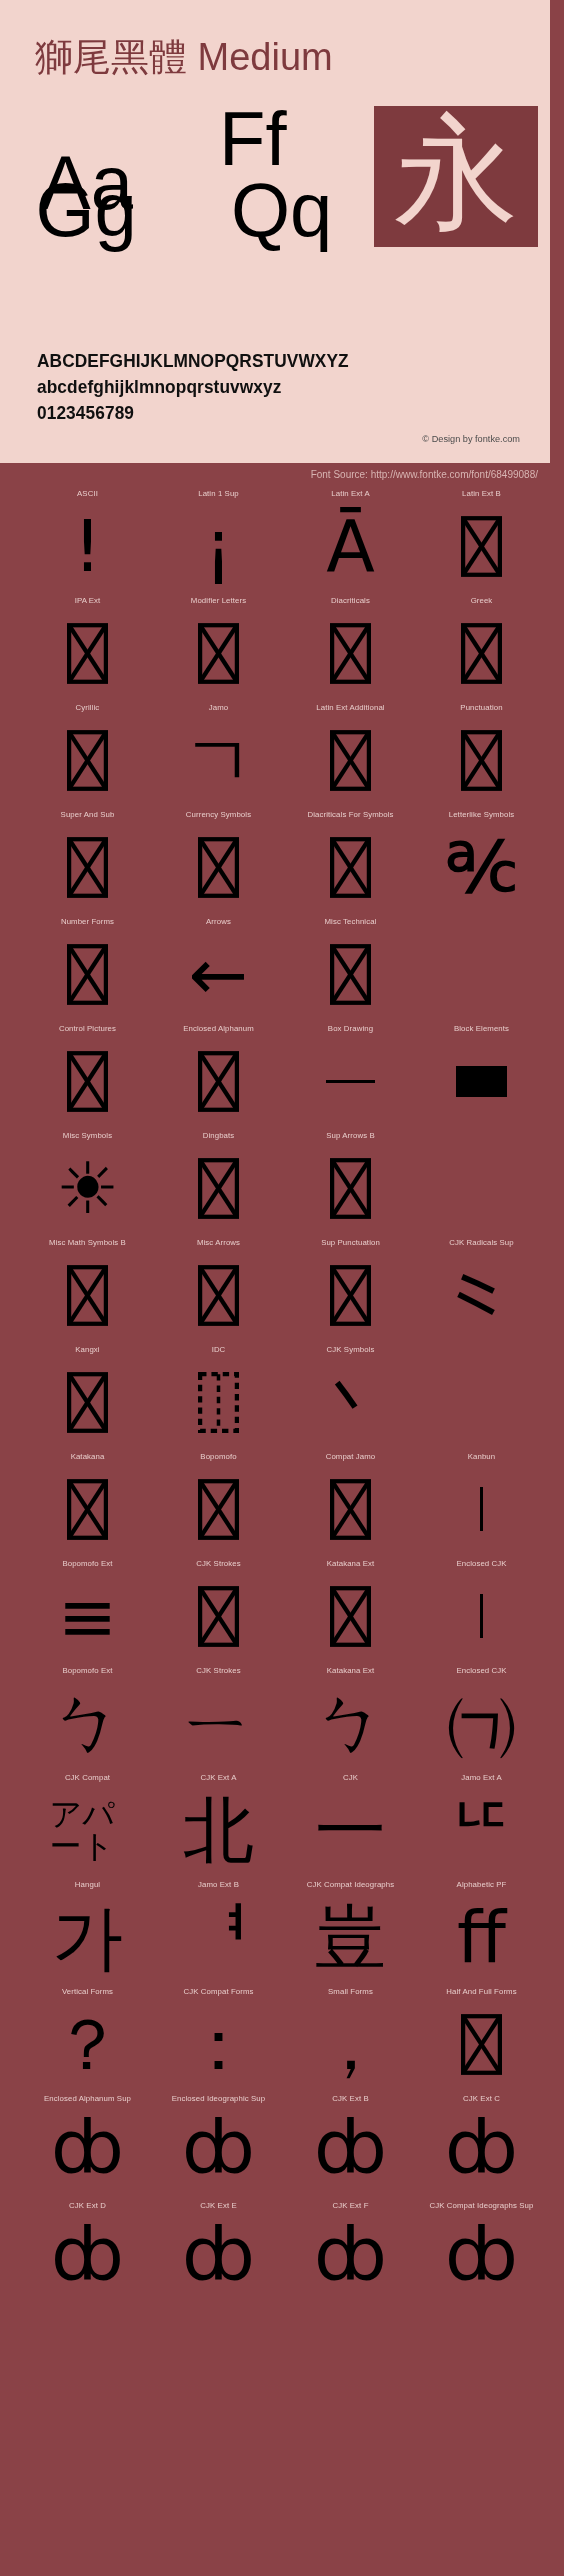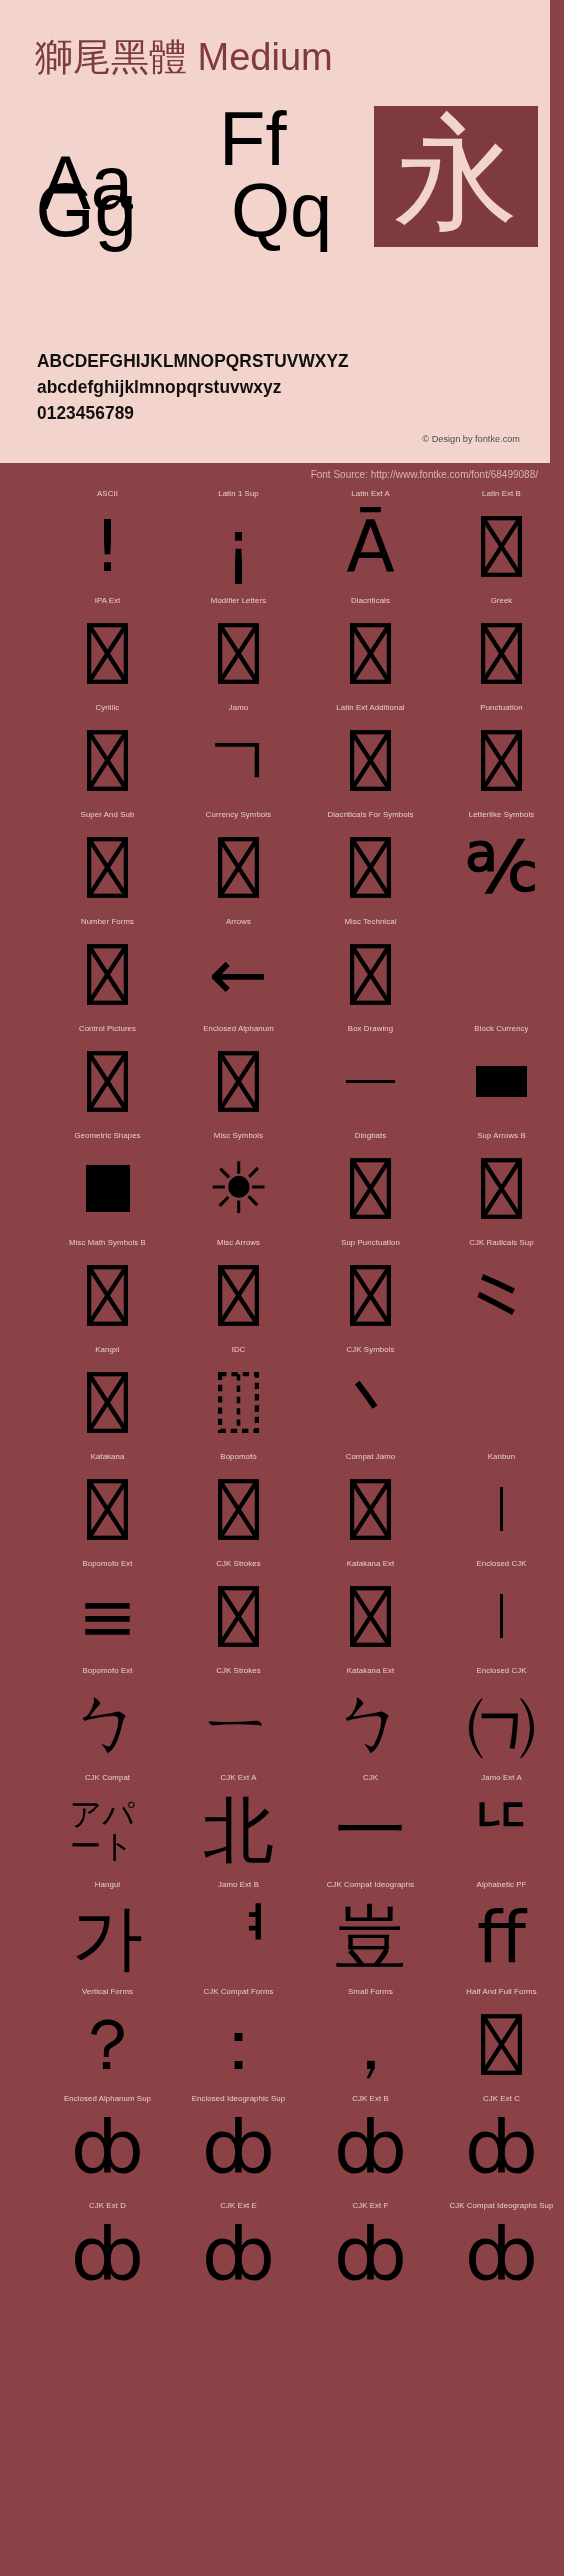--- a/index.html
+++ b/index.html
@@ -77,21 +77,20 @@
   }
   #source-text {
     position:absolute; right:27px; top:5.6px;
     font-size:10px; color:#d8b4b2; white-space:nowrap;text-align:right;
   }
 
   
   #grid {
     position:absolute; left:0; top:489px;
     width:565px;
-    padding-left:20px;
   }
   .grid-row {
     position:relative;
     width:565px; height:107px;
   }
   .cell {
     position:absolute; top:0;
     width:141px; height:107px;
   }
   .cell:nth-child(1){ left:17px; }
@@ -345,33 +344,27 @@
           </svg>
         </div>
       </div>
       <div class="cell">
         <div class="cell-label">Box Drawing</div>
         <div class="cell-glyph">
           <div class="hline"></div>
         </div>
       </div>
       <div class="cell">
-        <div class="cell-label">Block Currency</div>
+        <div class="cell-label">Block Elements</div>
         <div class="cell-glyph">
           <div class="solid-block block-el"></div>
         </div>
       </div>
     </div>
     <div class="grid-row">
-      <div class="cell">
-        <div class="cell-label">Geometric Shapes</div>
-        <div class="cell-glyph">
-          <div class="solid-block geom-sq"></div>
-        </div>
-      </div>
       <div class="cell">
         <div class="cell-label">Misc Symbols</div>
         <div class="cell-glyph big">☀</div>
       </div>
       <div class="cell">
         <div class="cell-label">Dingbats</div>
         <div class="cell-glyph notdef">
           <svg width="41" height="61" viewBox="0 0 58 86">
             <rect x="3" y="3" width="52" height="80" fill="none" stroke="#000" stroke-width="6"></rect>
             <line x1="3" y1="3" x2="55" y2="83" stroke="#000" stroke-width="6"></line>

